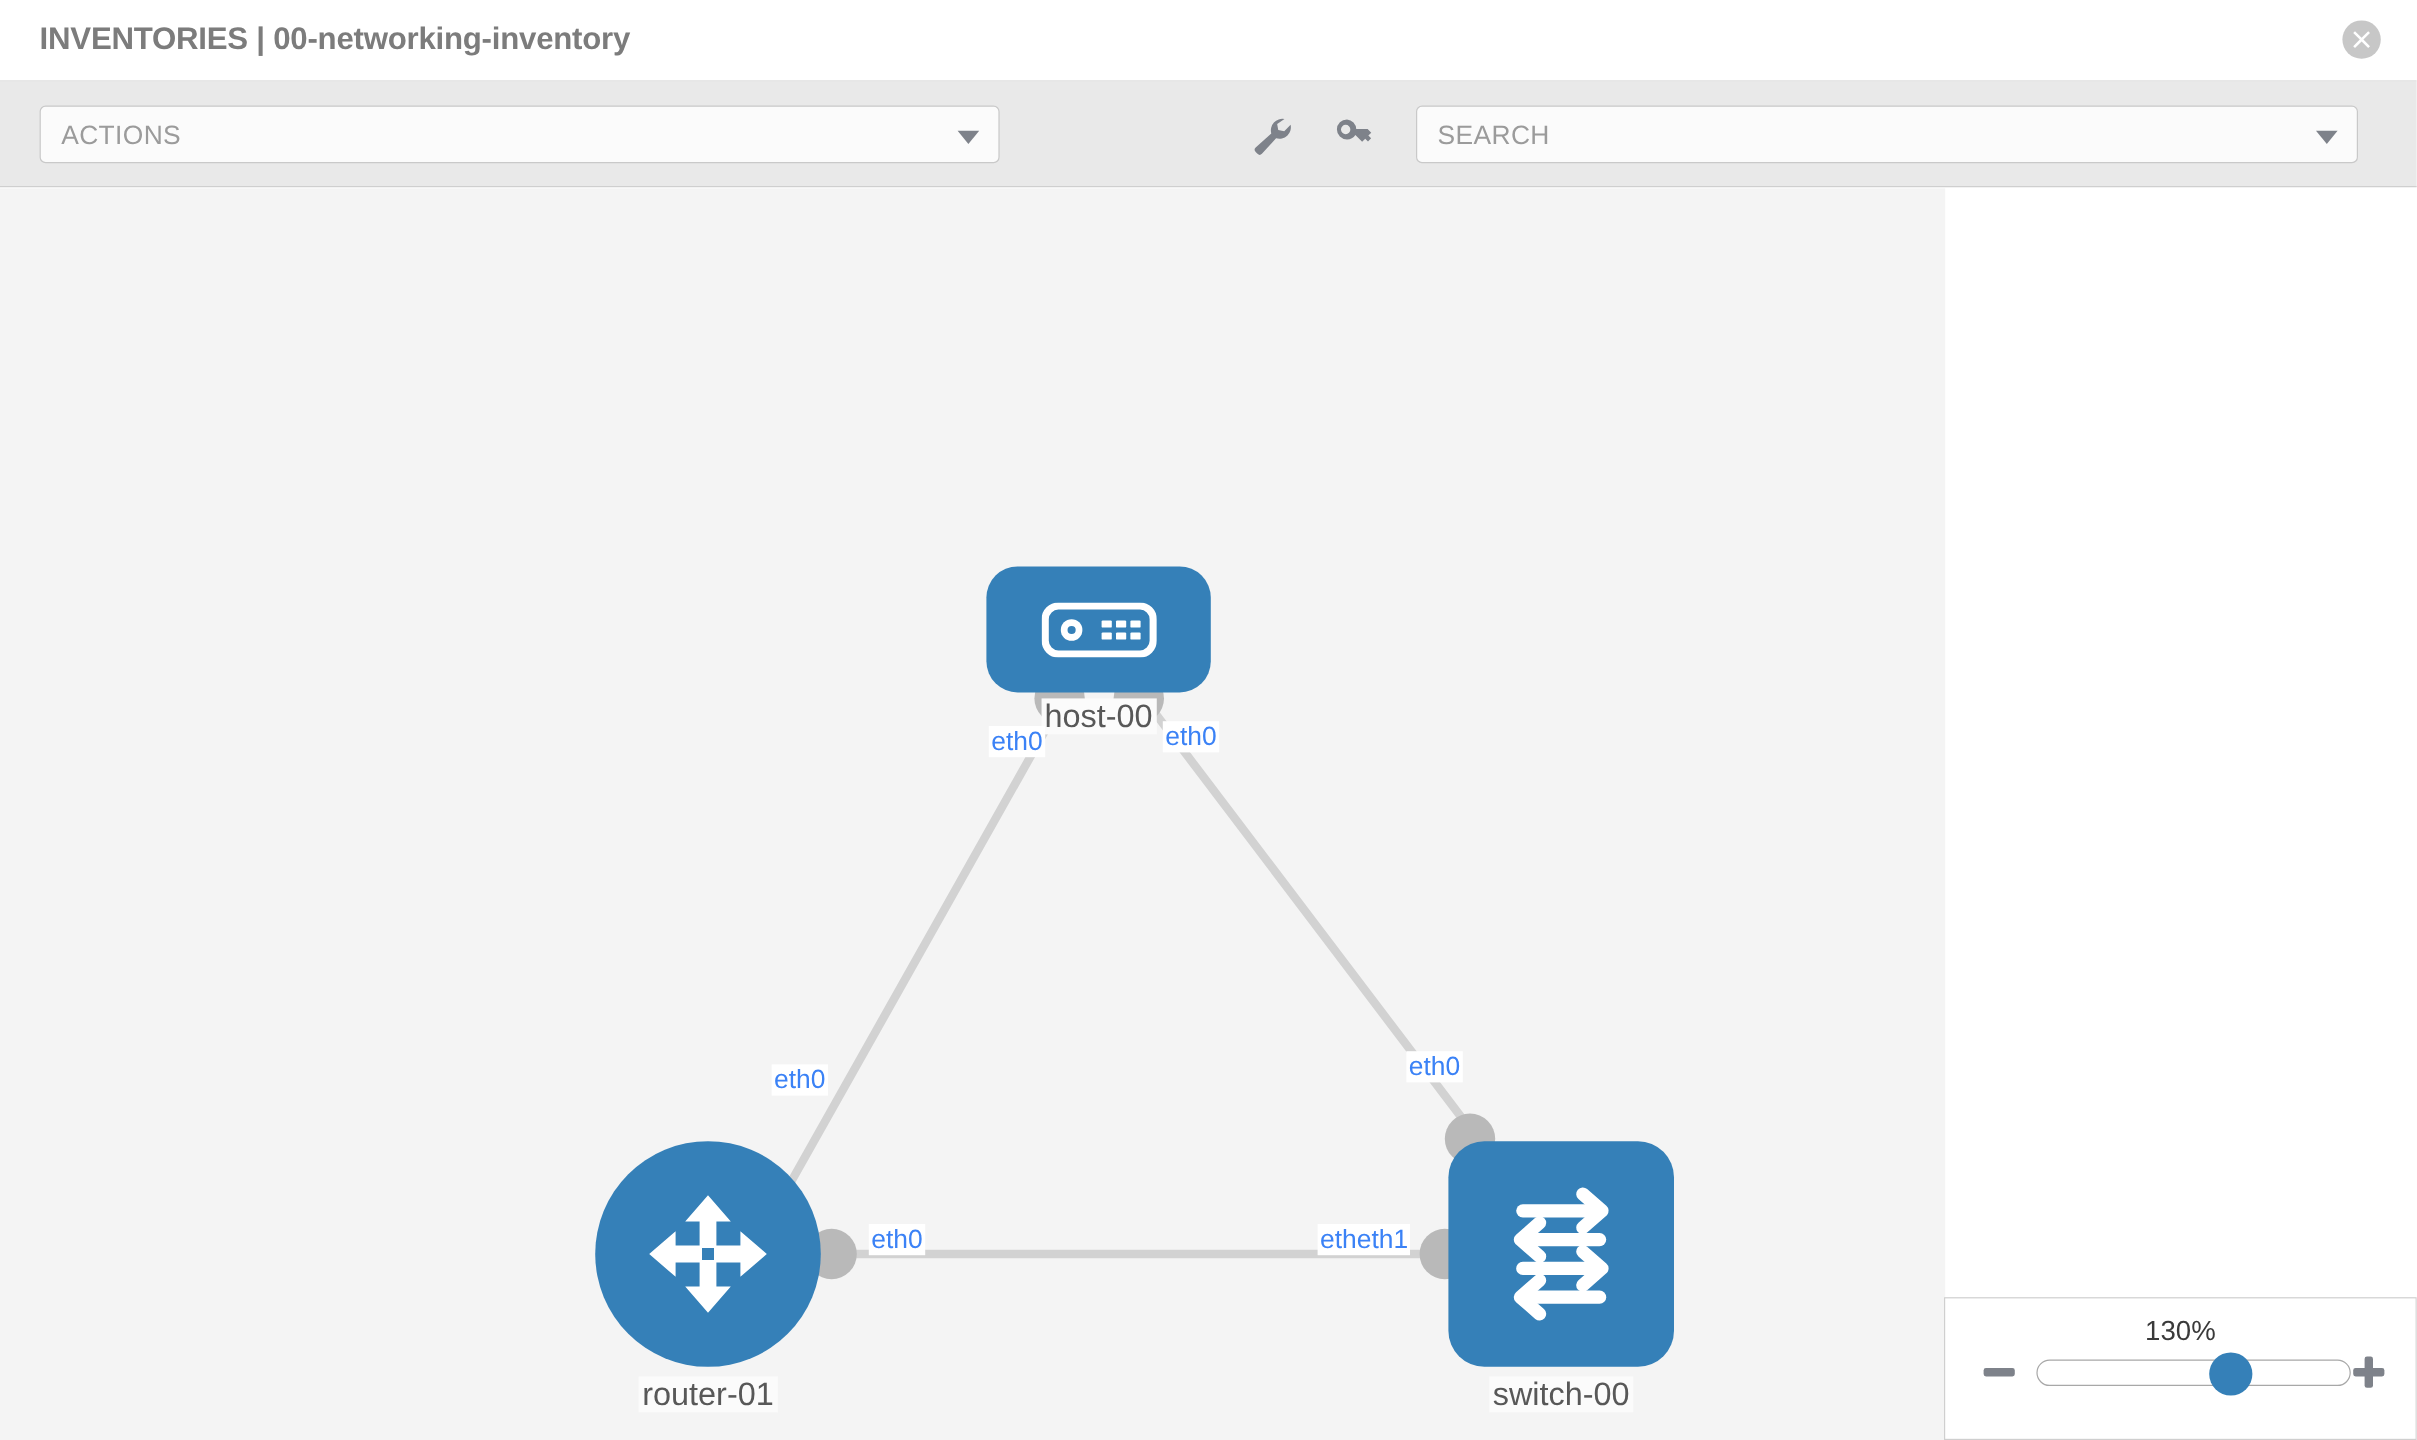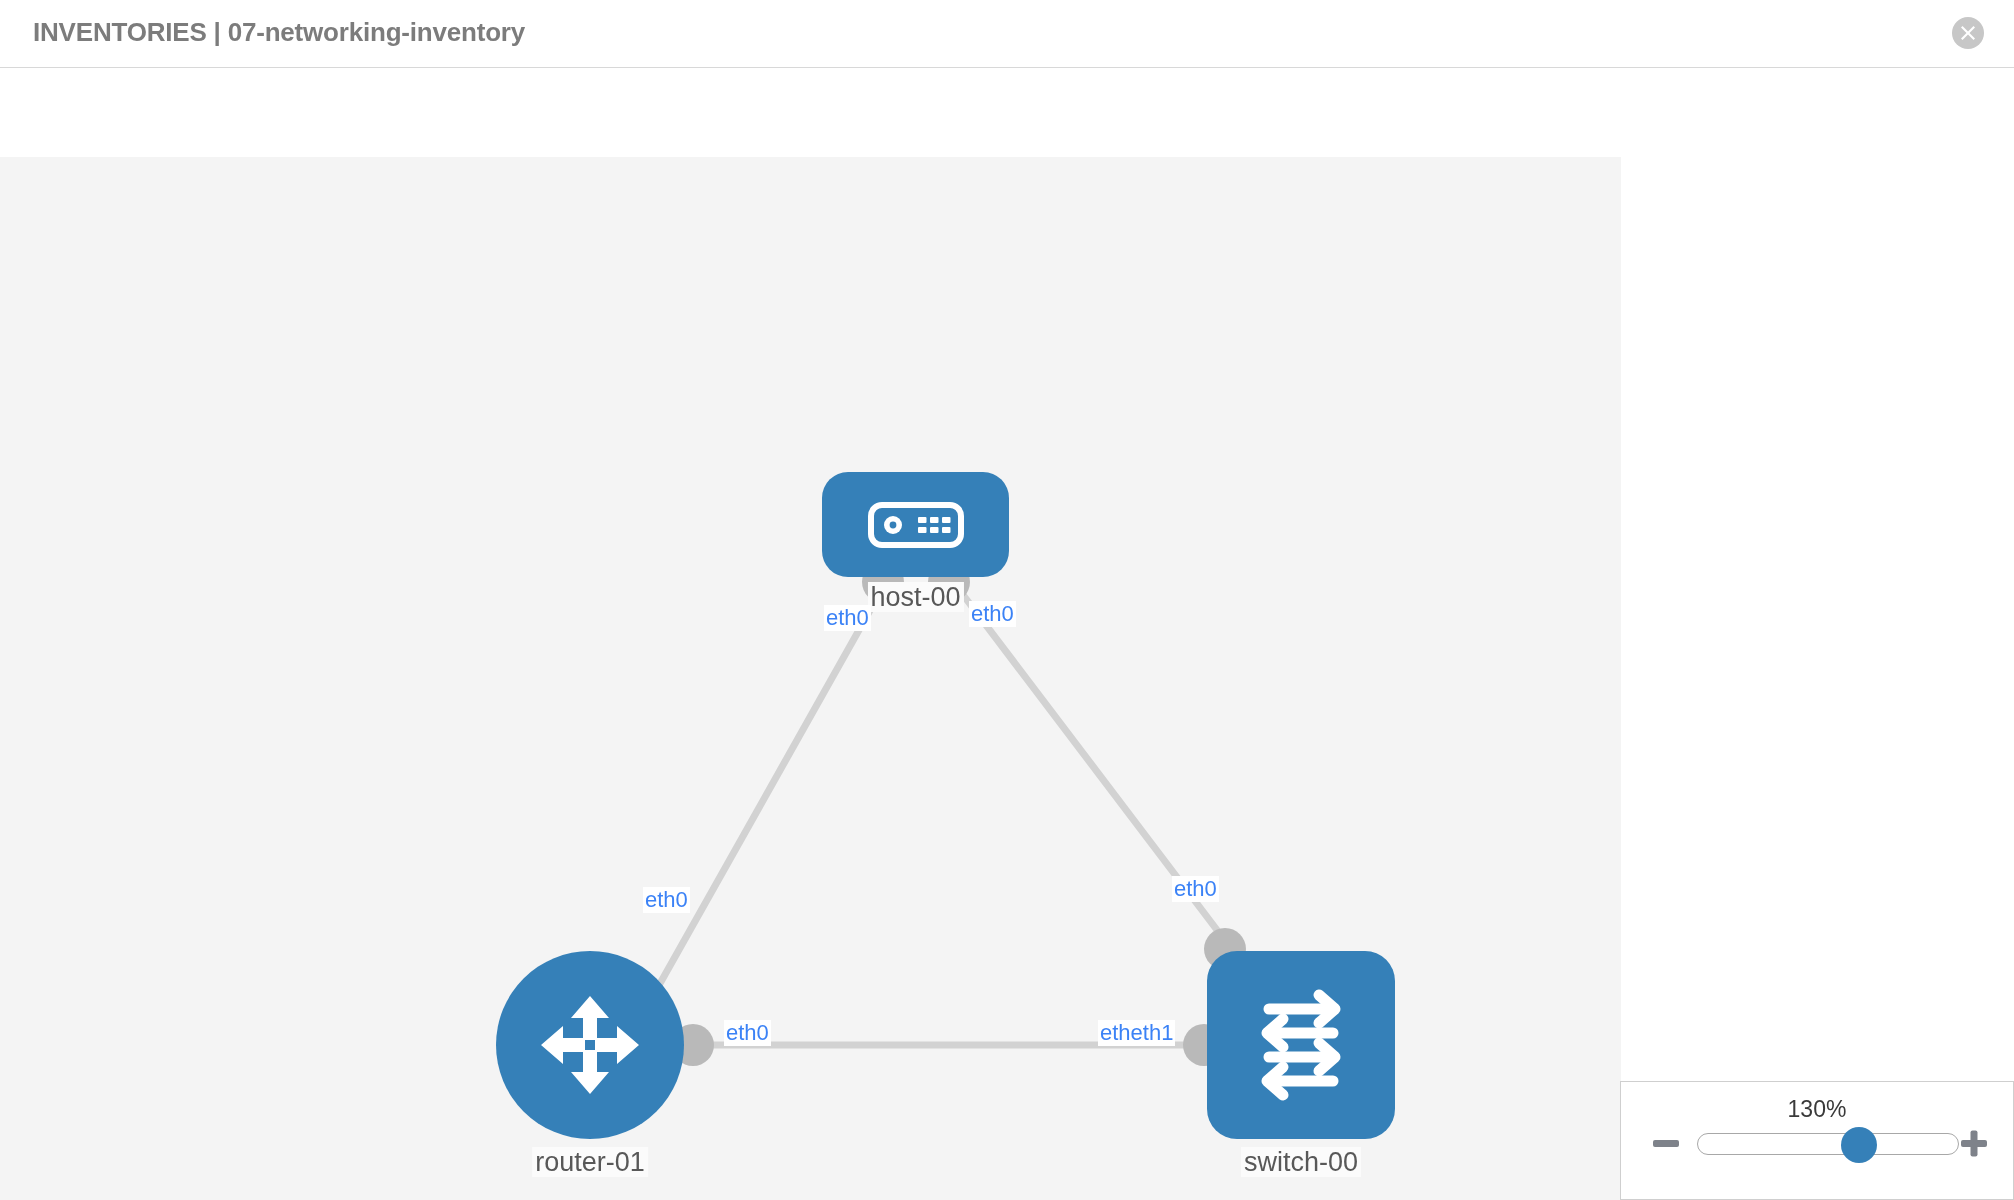--- a/index.html
+++ b/index.html
@@ -118,28 +118,52 @@
     position: absolute; top: -7px; width: 36px; height: 36px; border-radius: 50%;
     background: #3580b8; transform: translateX(-50%); cursor: pointer;
   }
 </style>
 </head>
 <body>
 
 <div id="app">
 
   <div class="header">
-    <div class="header-title">INVENTORIES | 07-networking-inventory</div>
+    <div class="header-title">INVENTORIES | 00-networking-inventory</div>
     <div class="close-btn">
       <svg viewBox="0 0 32 32">
         <path d="M10.5 9 L16 14.5 L21.5 9 L23 10.5 L17.5 16 L23 21.5 L21.5 23 L16 17.5 L10.5 23 L9 21.5 L14.5 16 L9 10.5 Z" fill="#ffffff"></path>
       </svg>
     </div>
   </div>
 
+  <div class="toolbar">
+
+    <div class="sel-box sel-actions">
+      <span class="sel-label">ACTIONS</span>
+      <span class="caret"></span>
+    </div>
+
+    <div class="tool-icon ic-wrench">
+      <svg viewBox="0 0 40 34">
+        <path d="M30.4 3.2 a9.6 9.6 0 0 0 -11.0 12.0 L6.4 27.0 a2.6 2.6 0 0 0 0 3.7 l1.5 1.5 a2.6 2.6 0 0 0 3.7 0 L23.4 19.3 a9.6 9.6 0 0 0 12.1 -11.3 l-5.3 5.3 -5.0 -0.9 -0.9 -5.0 Z" fill="#7e828a"></path>
+      </svg>
+    </div>
+
+    <div class="tool-icon ic-key">
+      <svg viewBox="0 0 40 34">
+        <path d="M14.5 3.5 a8.4 8.4 0 1 0 0 16.8 a8.4 8.4 0 0 0 7.0 -3.7 l5.6 5.6 l2.6 -2.6 l2.3 2.3 l2.6 -2.6 l-2.3 -2.3 l2.4 -2.4 l-3.0 -3.0 l-9.5 0.0 a8.4 8.4 0 0 0 -7.7 -8.1 Z M13.4 8.0 a3.9 3.9 0 1 1 0 7.8 a3.9 3.9 0 0 1 0 -7.8 Z" fill="#7e828a"></path>
+      </svg>
+    </div>
+
+    <div class="sel-box sel-search">
+      <span class="sel-label">SEARCH</span>
+      <span class="caret"></span>
+    </div>
+  </div>
 
   <div class="canvas">
 
     <svg class="topo" viewBox="0 0 2014 1043">
       <g stroke="#d2d2d2" stroke-width="7" fill="none" stroke-linecap="round">
         <line x1="890" y1="418" x2="640" y2="862"></line>
         <line x1="948" y1="418" x2="1242" y2="806"></line>
         <line x1="700" y1="888" x2="1210" y2="888"></line>
       </g>
     </svg>

